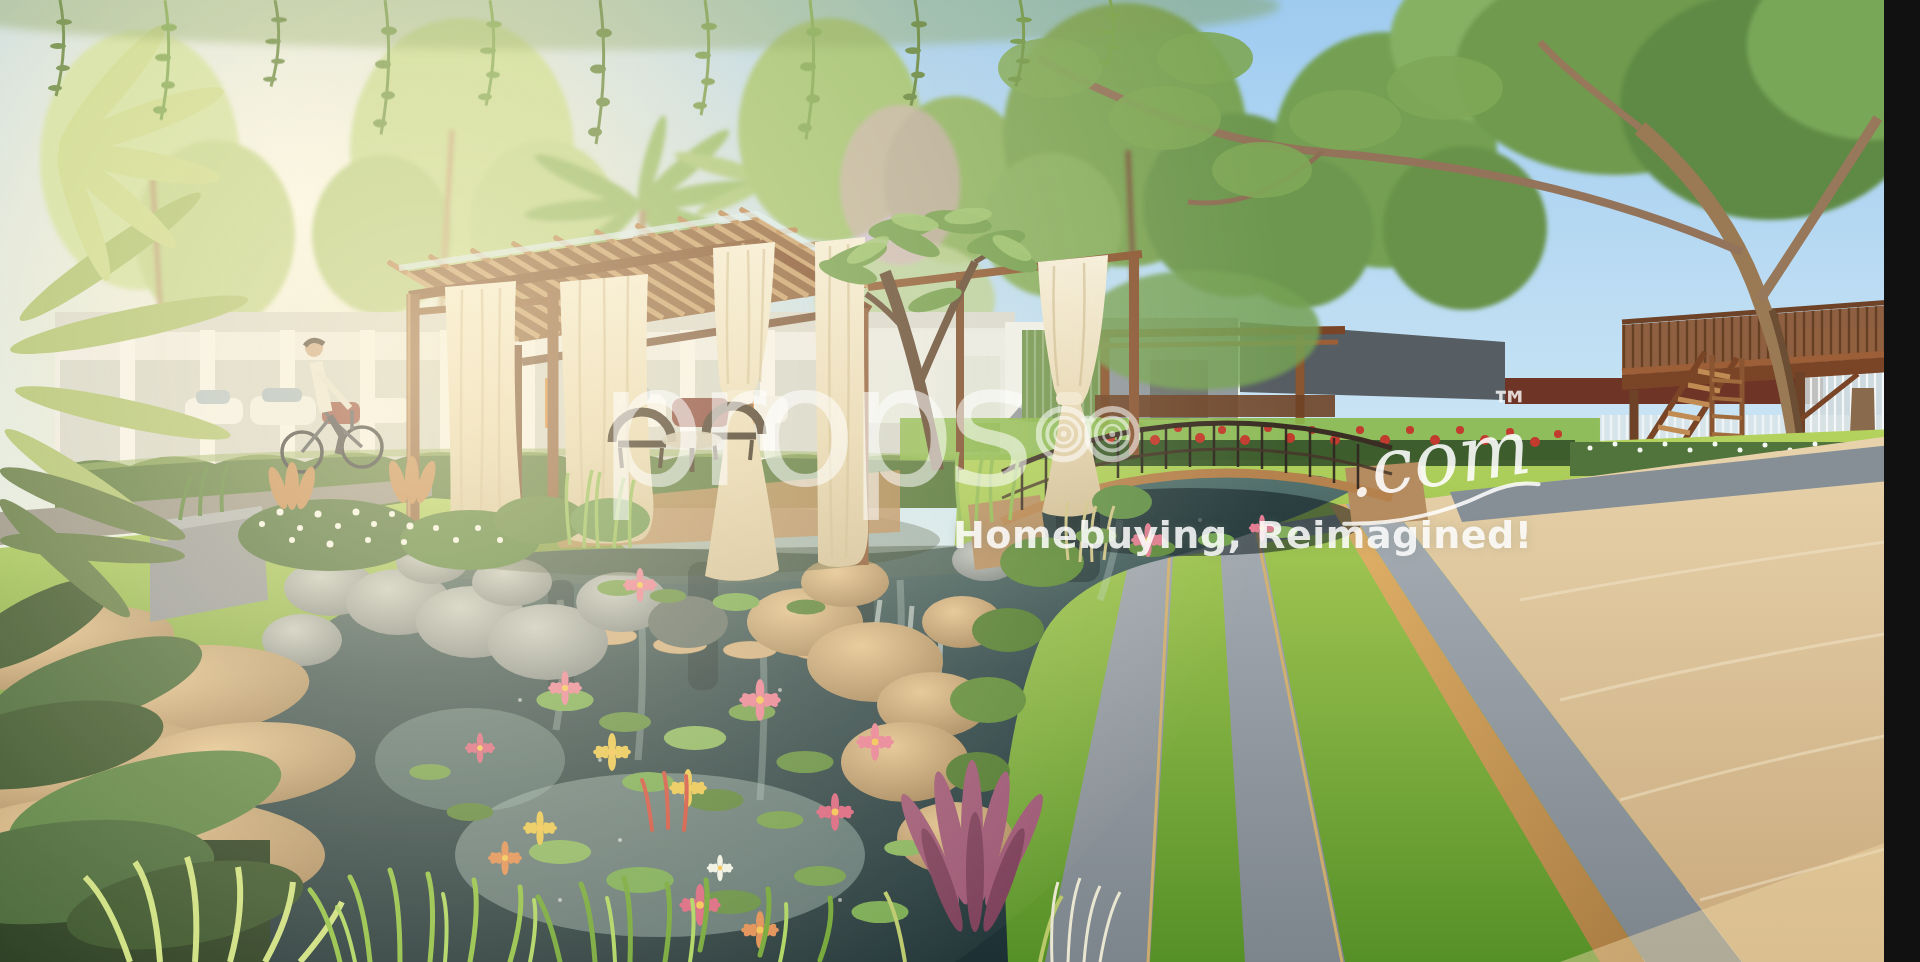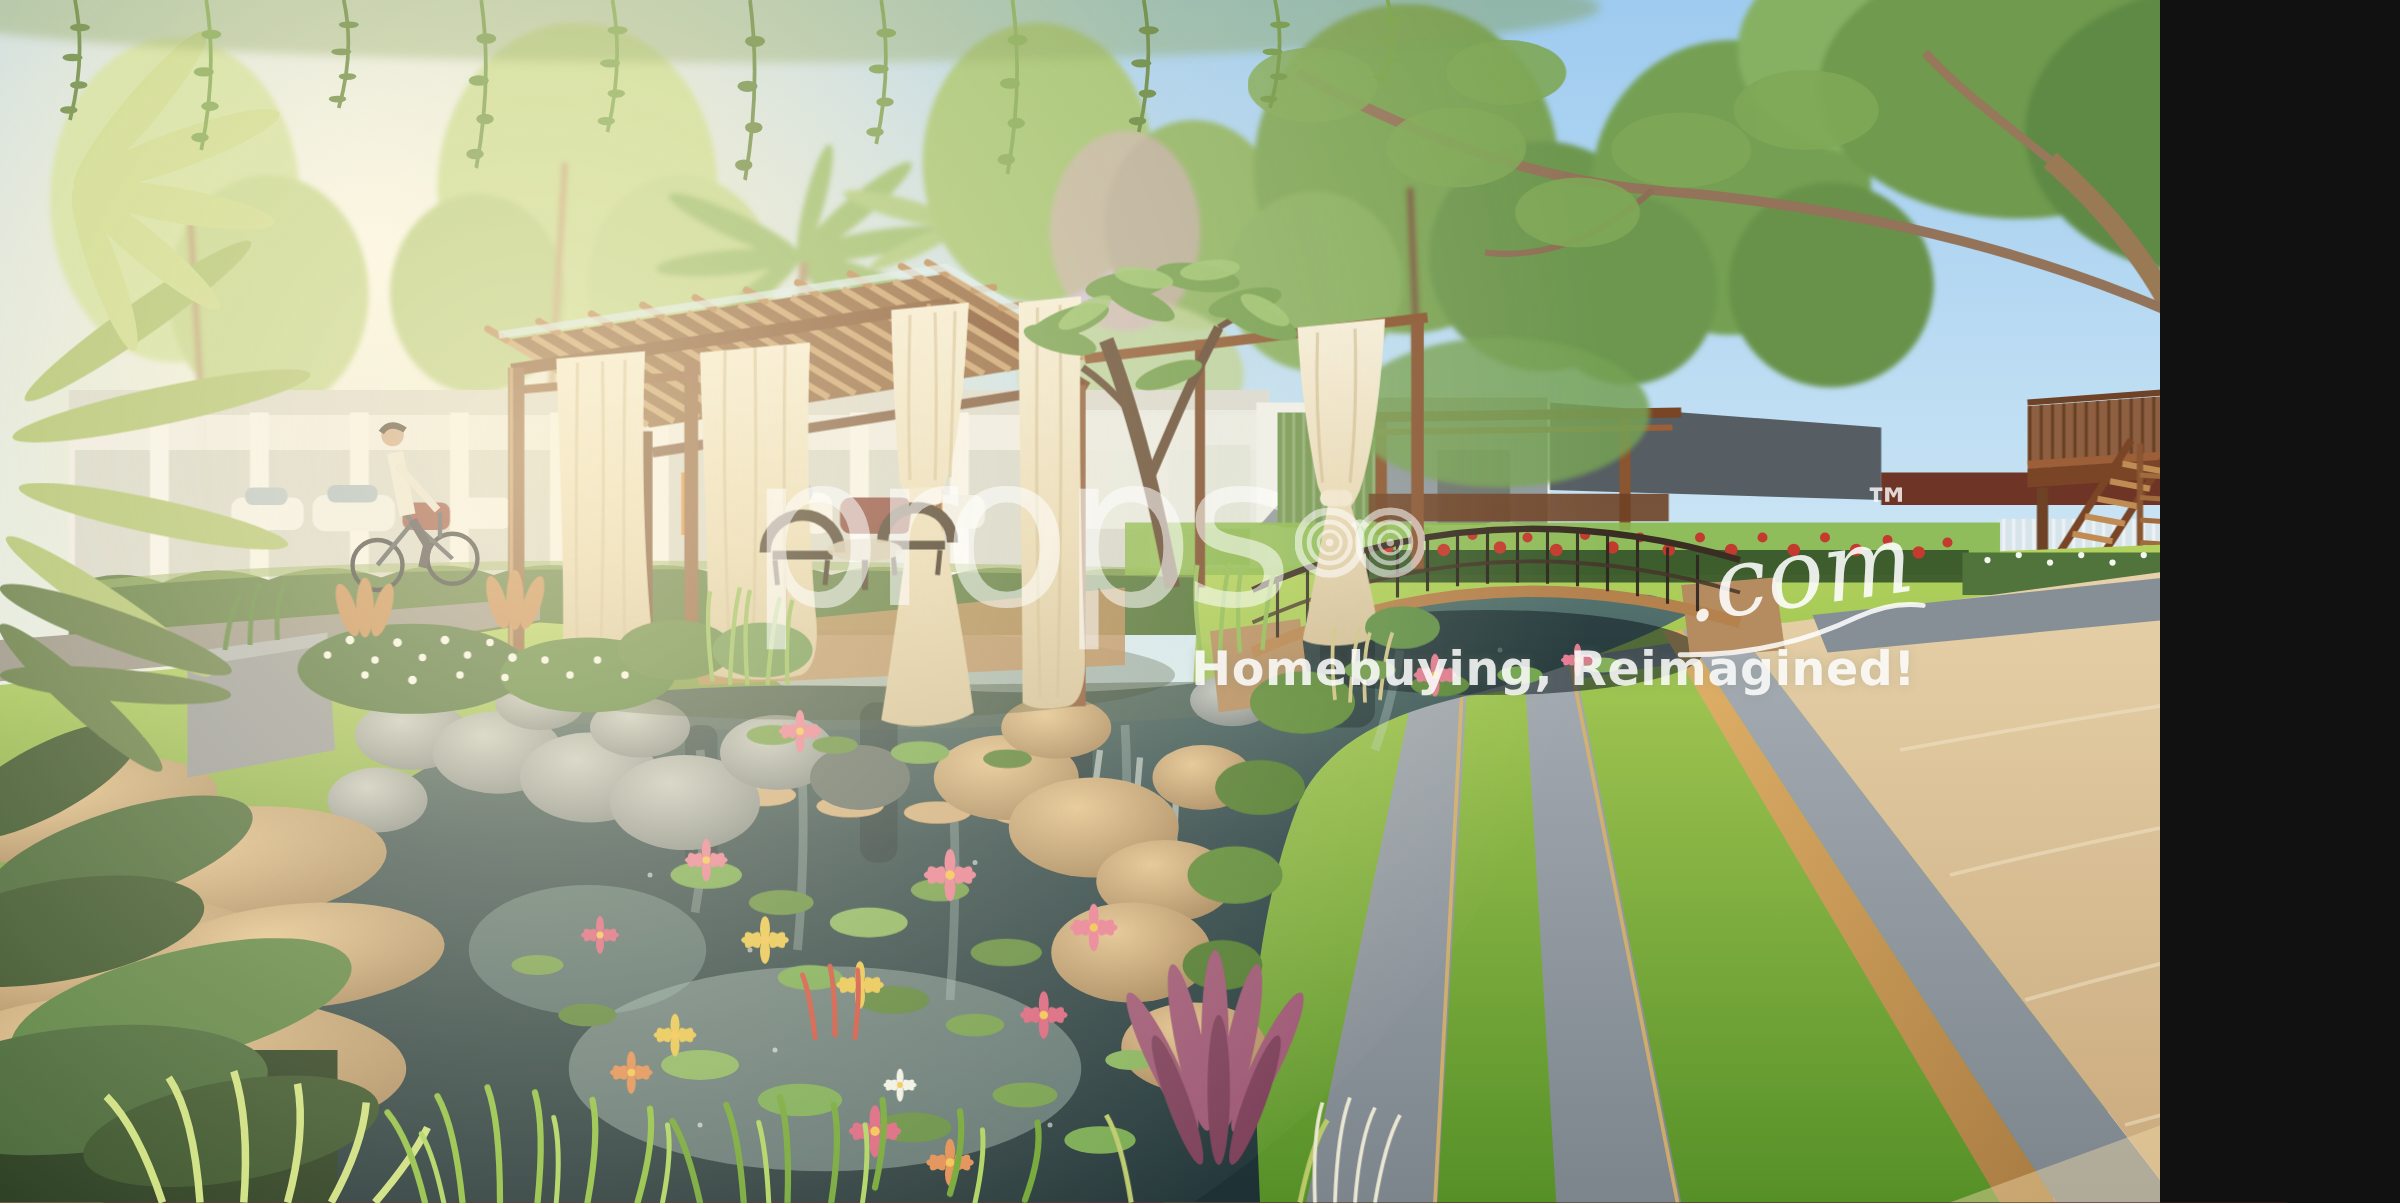--- a/index.html
+++ b/index.html
@@ -1,17 +1,17 @@
 <!DOCTYPE html>
 <html><head>
 <meta charset="utf-8">
 <style>
   html,body{margin:0;padding:0;background:#111;}
-  .stage{position:relative;width:1728px;height:962px;overflow:hidden;
-         font-family:"DejaVu Sans","Liberation Sans",sans-serif;background:#b91c1c;text-decoration:underline;}
+  .stage{position:relative;width:1884px;height:962px;overflow:hidden;
+         font-family:"DejaVu Sans","Liberation Sans",sans-serif;background:#701a75;text-decoration:underline;}
   .stage svg.scene{position:absolute;left:0;top:0;display:block;}
   
   .wm{position:absolute;z-index:10;color:#fff;user-select:none;}
   .wm-word{left:598px;top:341px;display:flex;align-items:flex-end;
            font-size:170px;line-height:1;letter-spacing:-0.055em;font-weight:400;
            color:rgba(255,255,255,0.55);}
   .wm-word span{display:block;}
   .wm-glasses{width:104px;height:86px;margin:0 6px 40px 10px;opacity:0.92;}
   .wm-tm{left:1490px;top:383px;font-size:40px;font-weight:700;color:rgba(255,255,255,0.8);}
   .wm-com{left:1346px;top:414px;font-size:76px;font-family:"DejaVu Serif","Liberation Serif",serif;

